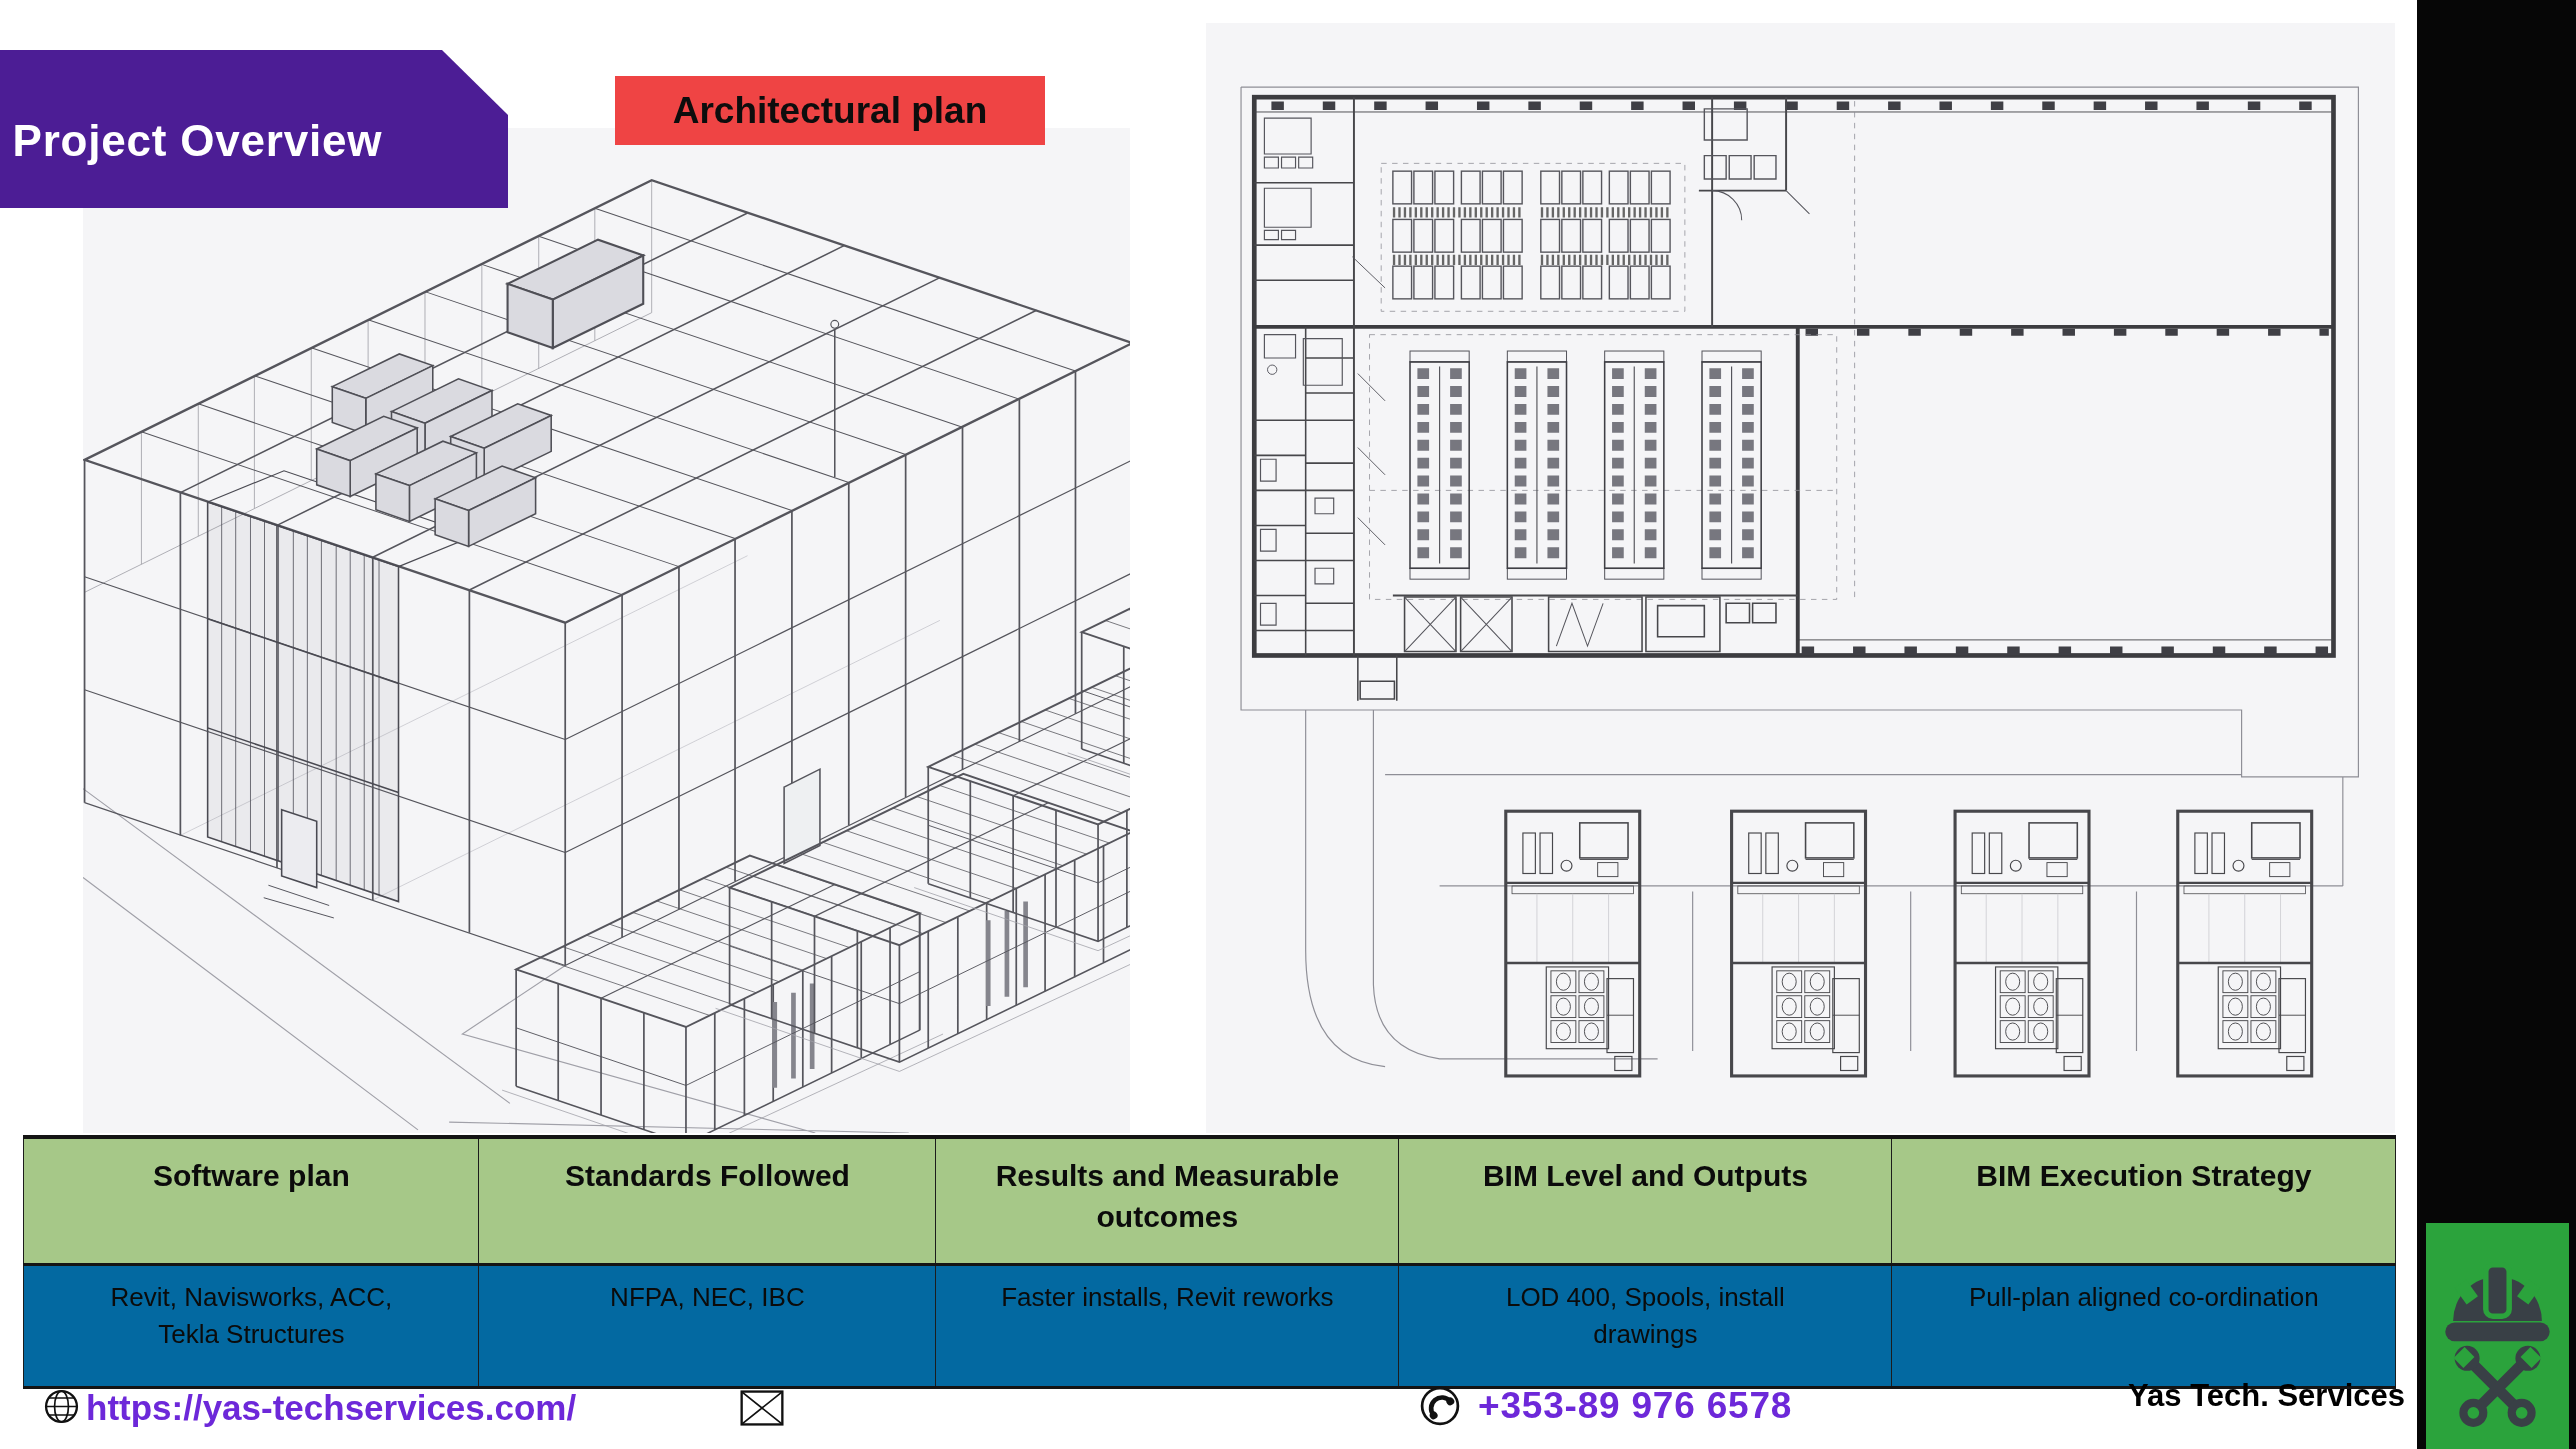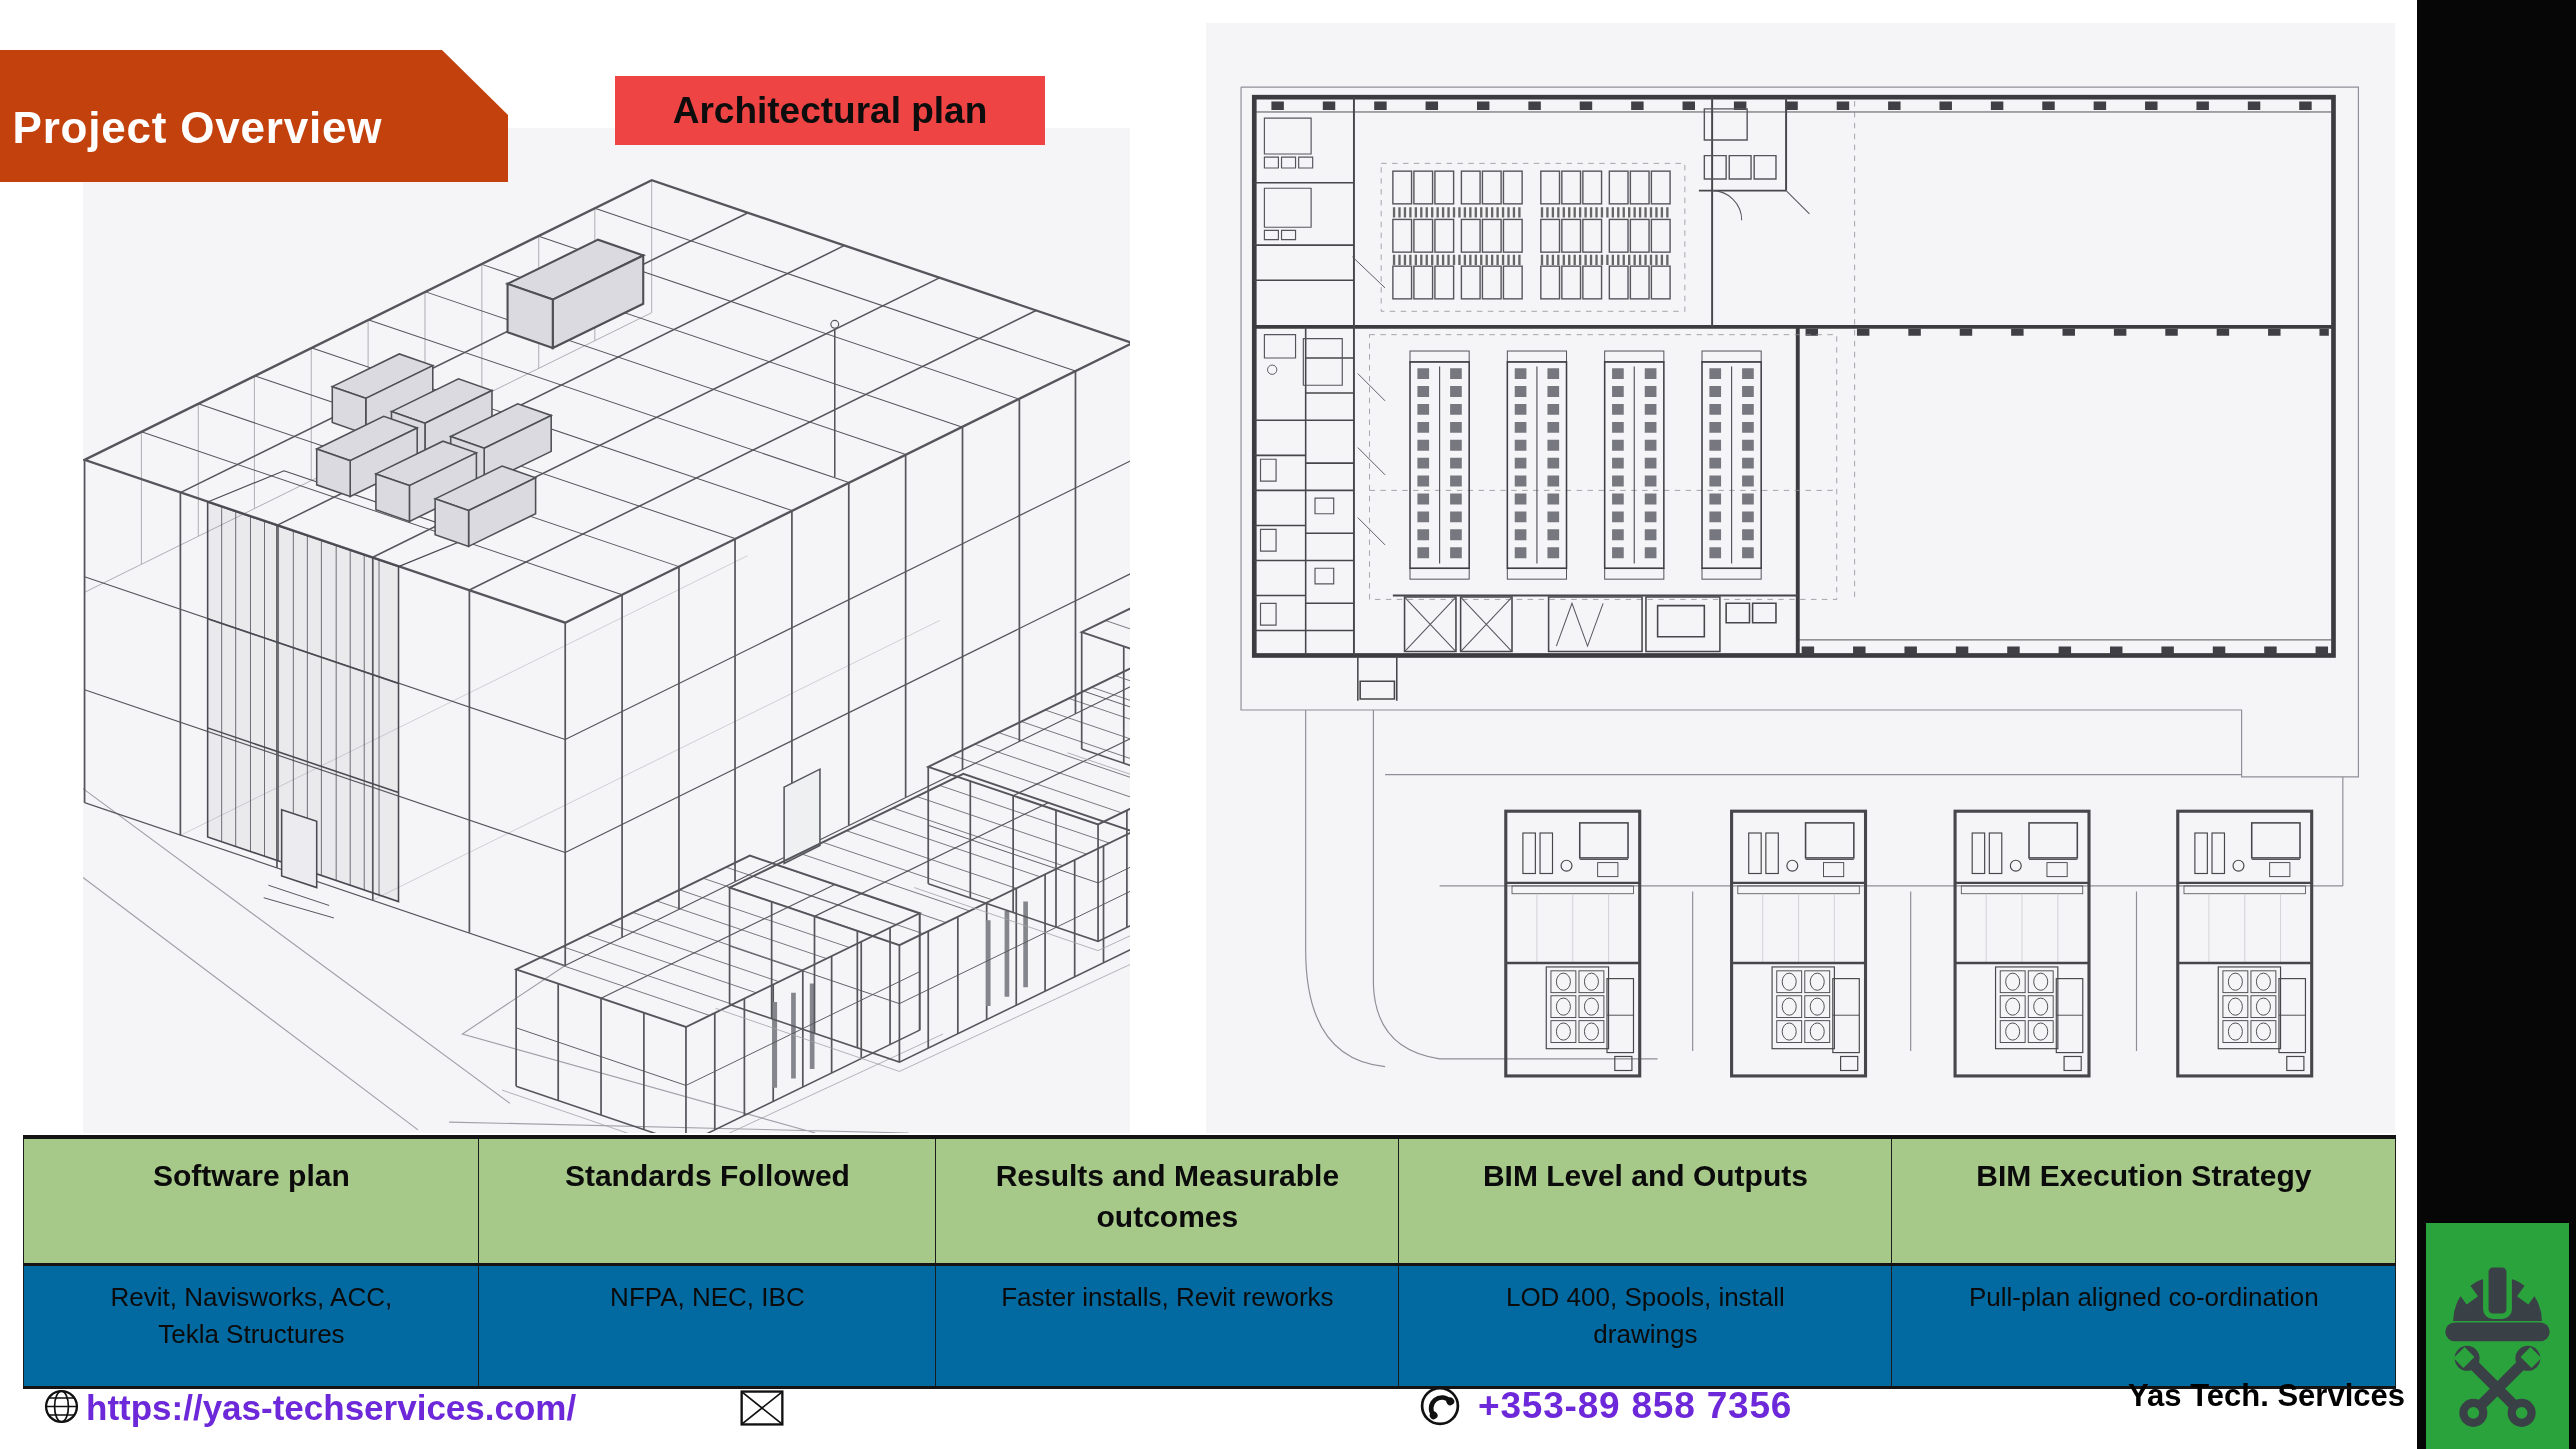--- a/index.html
+++ b/index.html
@@ -2,21 +2,21 @@
 <html style="font-size:12.5px"><head>
 <meta charset="utf-8">
 <style>
   html,body{margin:0;padding:0;background:#ffffff;}
   .slide{position:relative;width:2576px;height:1449px;background:#ffffff;
          font-family:"Liberation Sans",sans-serif;overflow:hidden;}
   .img-bg{position:absolute;background:#f5f5f7;}
   .left-img{left:83px;top:128px;width:1047px;height:1005px;}
   .right-img{left:1206px;top:23.4px;width:1189px;height:1110px;}
   .img-bg svg{display:block;width:100%;height:100%;}
-  .banner{position:absolute;left:0;top:50px;width:508px;height:132px;background:#c2410c;
+  .banner{position:absolute;left:0;top:50px;width:508px;height:158px;background:#4c1d95;
           clip-path:polygon(0 0,442px 0,100% 65px,100% 100%,0 100%);
           display:flex;align-items:center;box-sizing:border-box;padding-left:12.5px;}
   .banner span{color:#fff;font-size:44px;font-weight:bold;letter-spacing:0.8px;margin-top:23.4px;}
   .img-label{position:absolute;left:615px;top:76px;width:430px;height:69px;background:#ef4444;
              display:flex;align-items:center;justify-content:center;
              font-size:37px;font-weight:bold;color:#0d0d0d;}
   table.specs{position:absolute;left:23.4px;top:1135px;width:2372px;border-collapse:collapse;
               table-layout:fixed;border-top:4.7px solid #141414;border-bottom:3.1px solid #141414;}
   table.specs th,table.specs td{border-left:1.6px solid #1c1c1c;border-right:1.6px solid #1c1c1c;
               text-align:center;vertical-align:top;white-space:pre-line;color:#0b0b0b;}
@@ -246,21 +246,21 @@
   </svg>
 
   <svg class="fi" style="left:1419px;top:1385px" width="42" height="42" viewBox="0 0 54 54">
     <circle cx="27" cy="27" r="23" fill="none" stroke="#111111" stroke-width="3.5"></circle>
     <g transform="rotate(-40 27 27)">
       <path d="M13,31 a14,14 0 0 1 28,0" fill="none" stroke="#111111" stroke-width="6" stroke-linecap="round"></path>
       <circle cx="13" cy="31" r="5" fill="#111111"></circle>
         <circle cx="41" cy="31" r="5" fill="#111111"></circle>
     </g>
   </svg>
-  <span class="ftxt phone">+353-89 858 7356</span>
+  <span class="ftxt phone">+353-89 976 6578</span>
 
   <span class="company">Yas Tech. Services</span>
 
   <div class="sidebar">
     <div class="logo">
       <svg width="117" height="187" viewBox="0 0 150 240">
         <path d="M18,100 A57,57 0 0 1 132,100 Z" fill="#394046"></path>
         <rect x="26" y="50" width="18" height="26" transform="rotate(-36 35 63)" fill="#2ba33c"></rect>
         <rect x="106" y="50" width="18" height="26" transform="rotate(36 115 63)" fill="#2ba33c"></rect>
         <rect x="60" y="28" width="30" height="66" rx="9" fill="#394046" stroke="#2ba33c" stroke-width="7"></rect>

